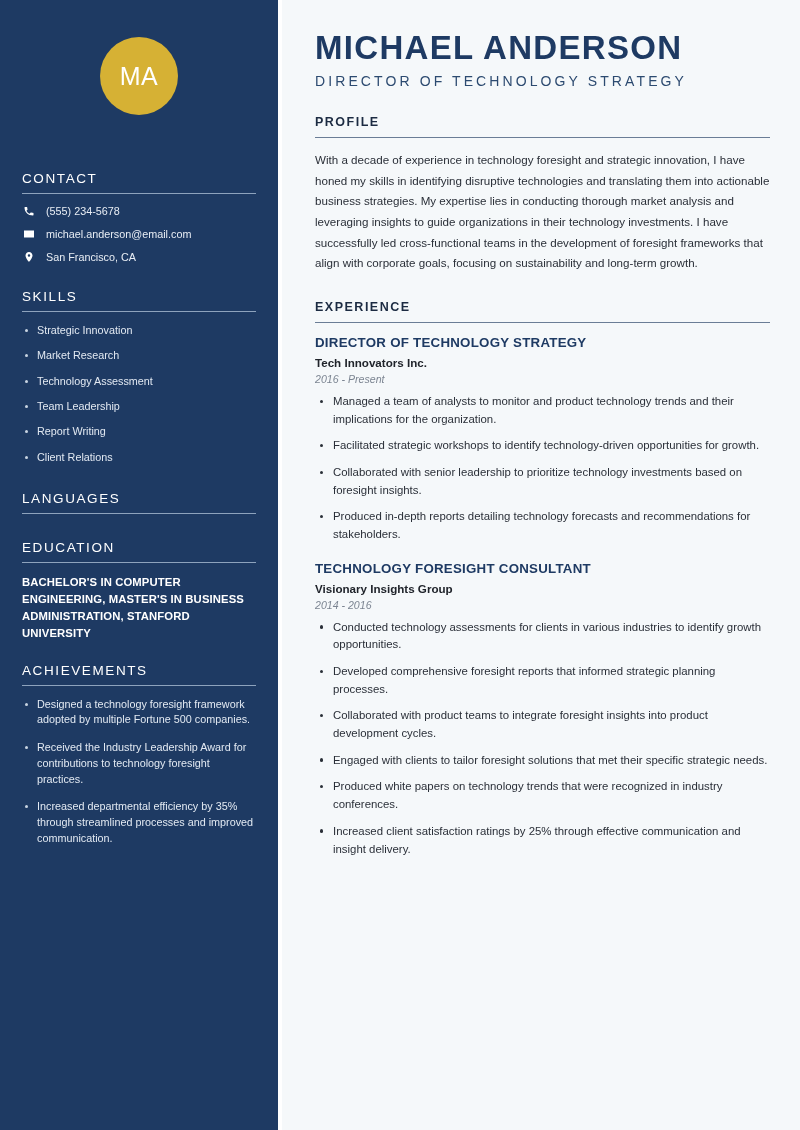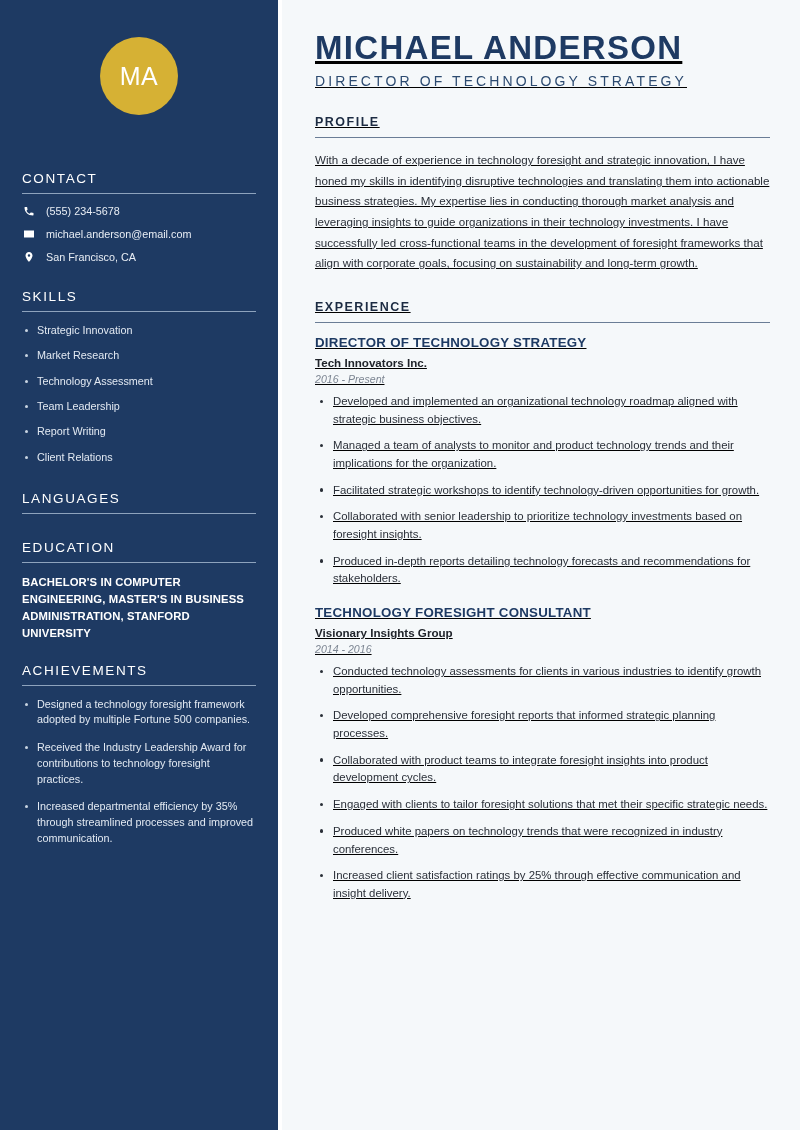--- a/index.html
+++ b/index.html
@@ -121,21 +121,20 @@
     letter-spacing: 0.1px;
   }
 
   ul.side-list.ach li { margin-bottom: 12px; line-height: 1.46; }
 
   
   .main {
     flex: 1;
     background: #f5f8fa;
     padding: 30px 30px 0 33px;
-    text-decoration: underline;
   }
 
   .name {
     font-size: 33px;
     font-weight: bold;
     letter-spacing: 1.3px;
     color: #1e3a63;
     line-height: 1.12;
   }
 
@@ -307,21 +306,20 @@
 
     <section class="main-section">
       <div class="main-heading">EXPERIENCE</div>
       <div class="main-rule"></div>
       <div id="jobs-container">
           <div class="job">
             <div class="job-title">DIRECTOR OF TECHNOLOGY STRATEGY</div>
             <div class="job-company">Tech Innovators Inc.</div>
             <div class="job-dates">2016 - Present</div>
             <ul class="job-bullets">
-              <li>Developed and implemented an organizational technology roadmap aligned with strategic business objectives.</li>
               <li>Managed a team of analysts to monitor and product technology trends and their implications for the organization.</li>
               <li>Facilitated strategic workshops to identify technology-driven opportunities for growth.</li>
               <li>Collaborated with senior leadership to prioritize technology investments based on foresight insights.</li>
               <li>Produced in-depth reports detailing technology forecasts and recommendations for stakeholders.</li>
             </ul>
           </div>
           <div class="job">
             <div class="job-title">TECHNOLOGY FORESIGHT CONSULTANT</div>
             <div class="job-company">Visionary Insights Group</div>
             <div class="job-dates">2014 - 2016</div>

